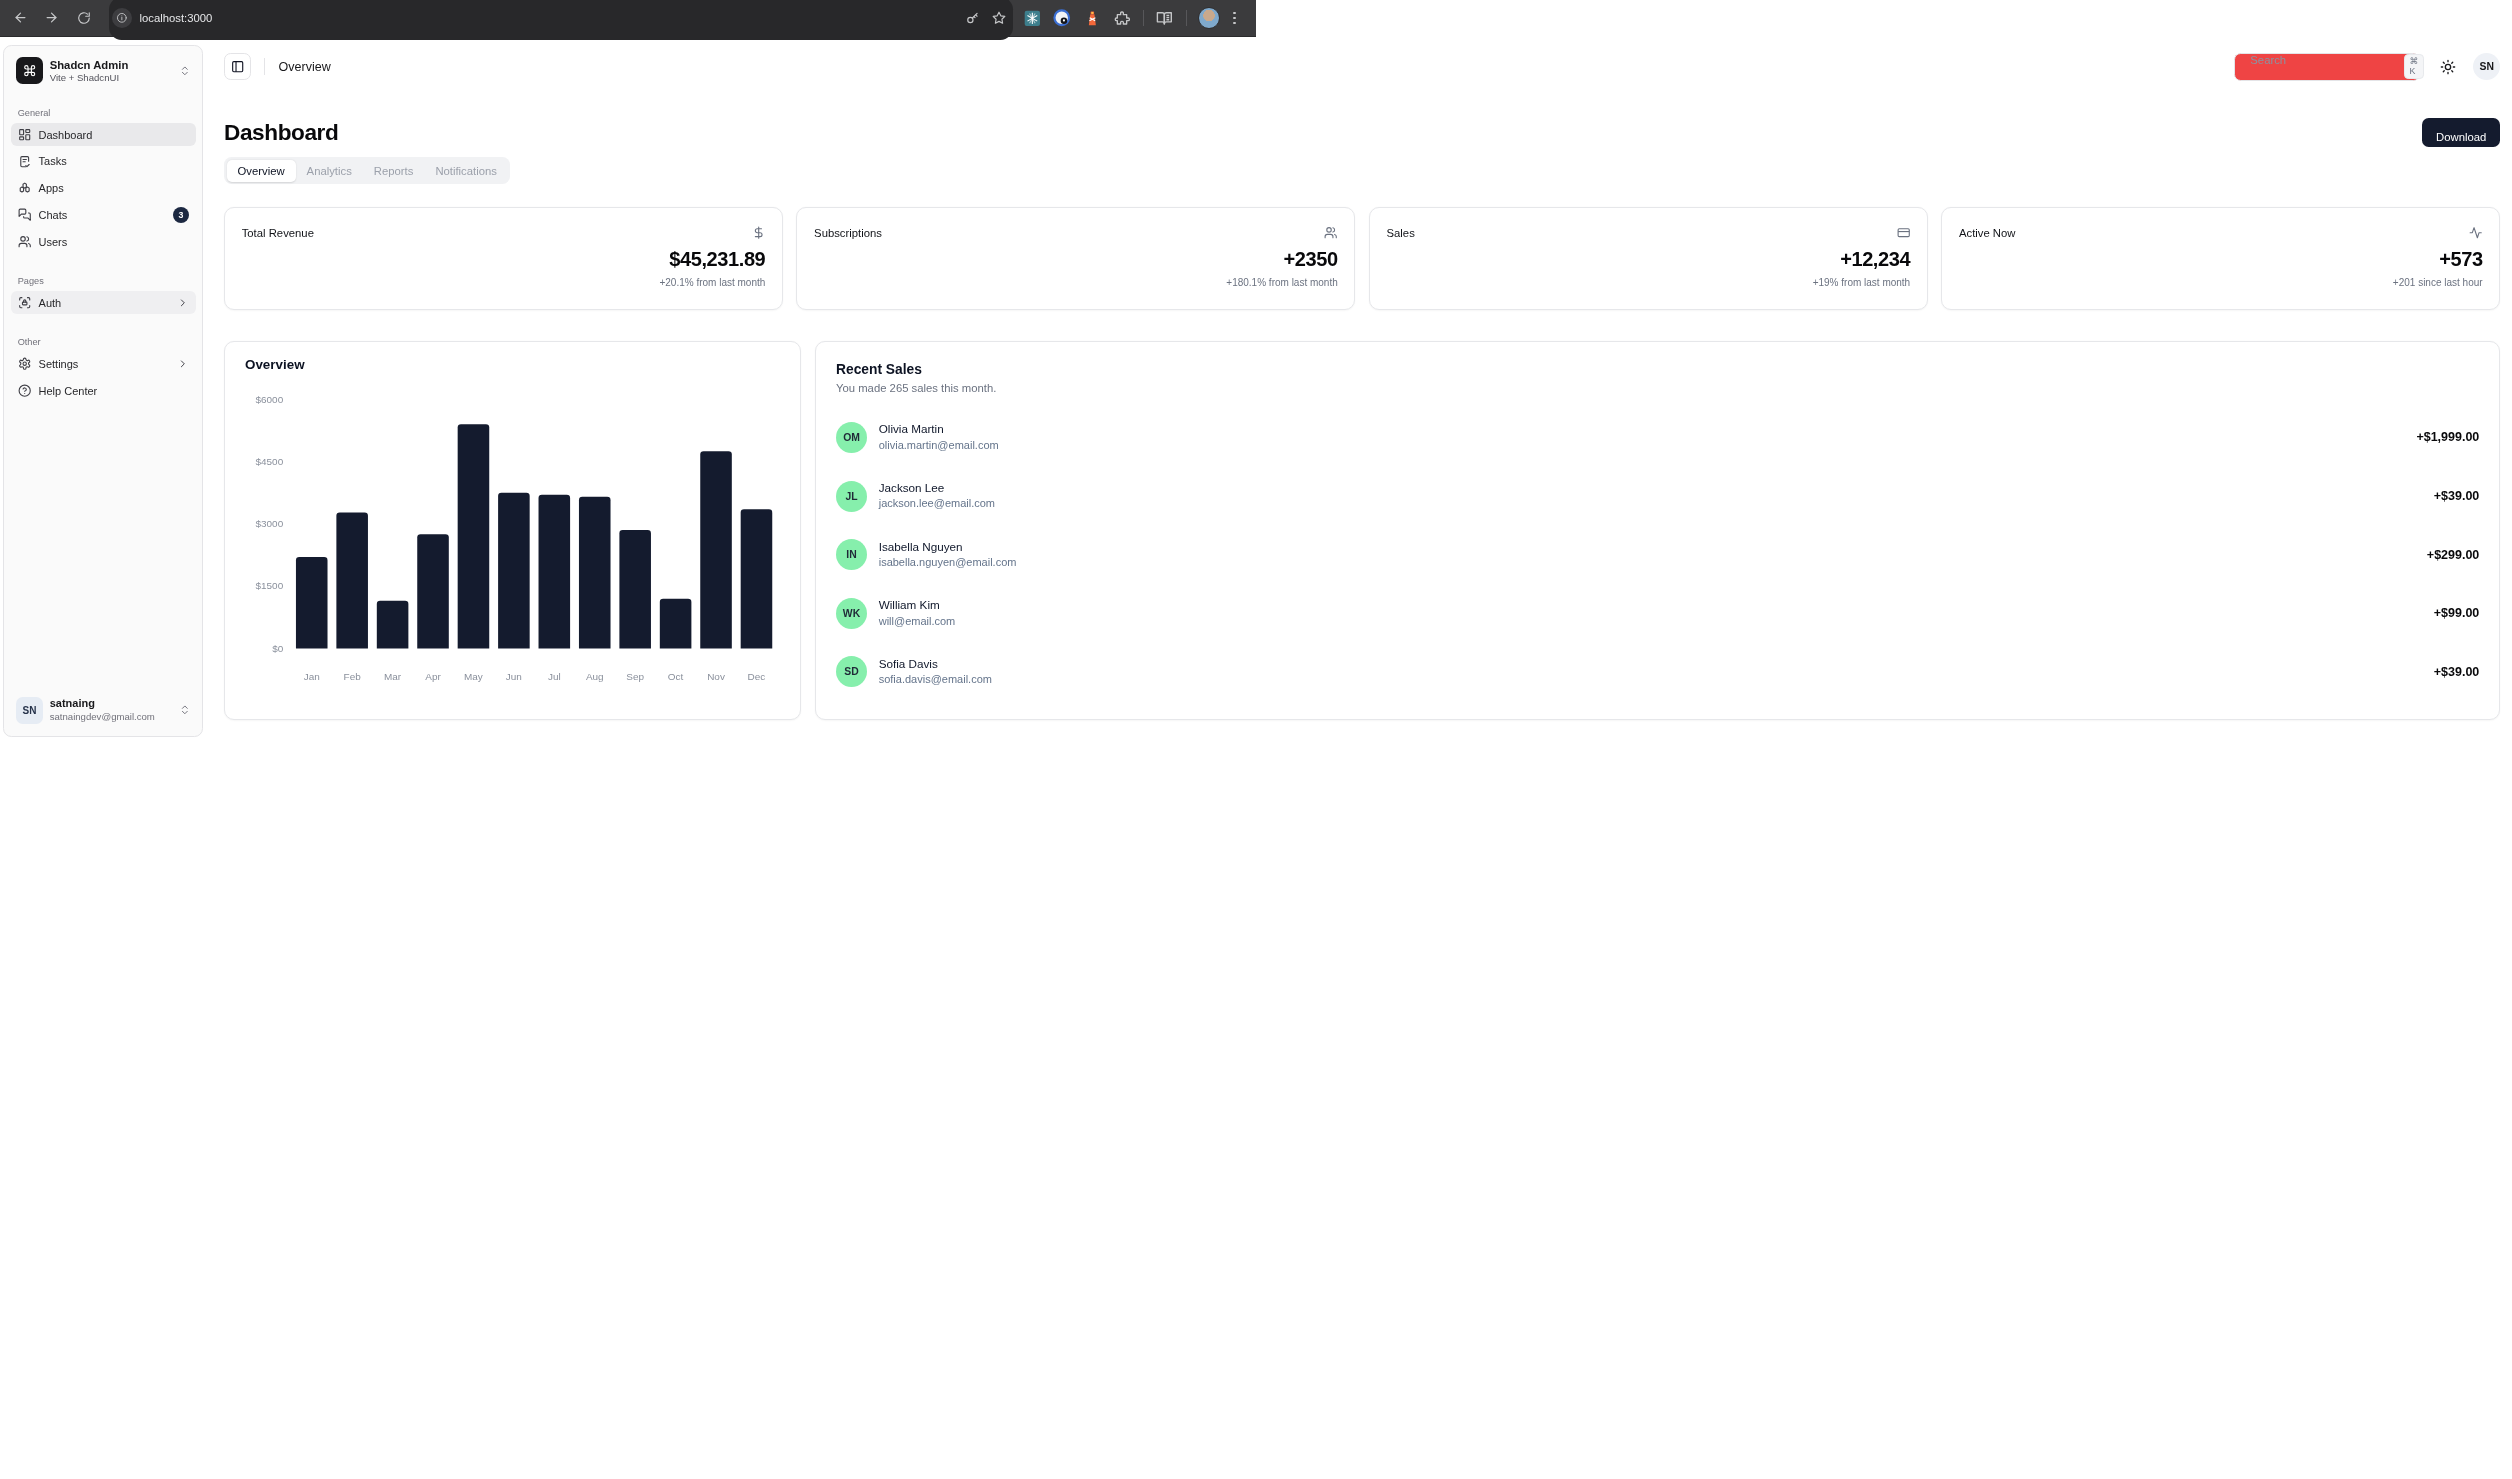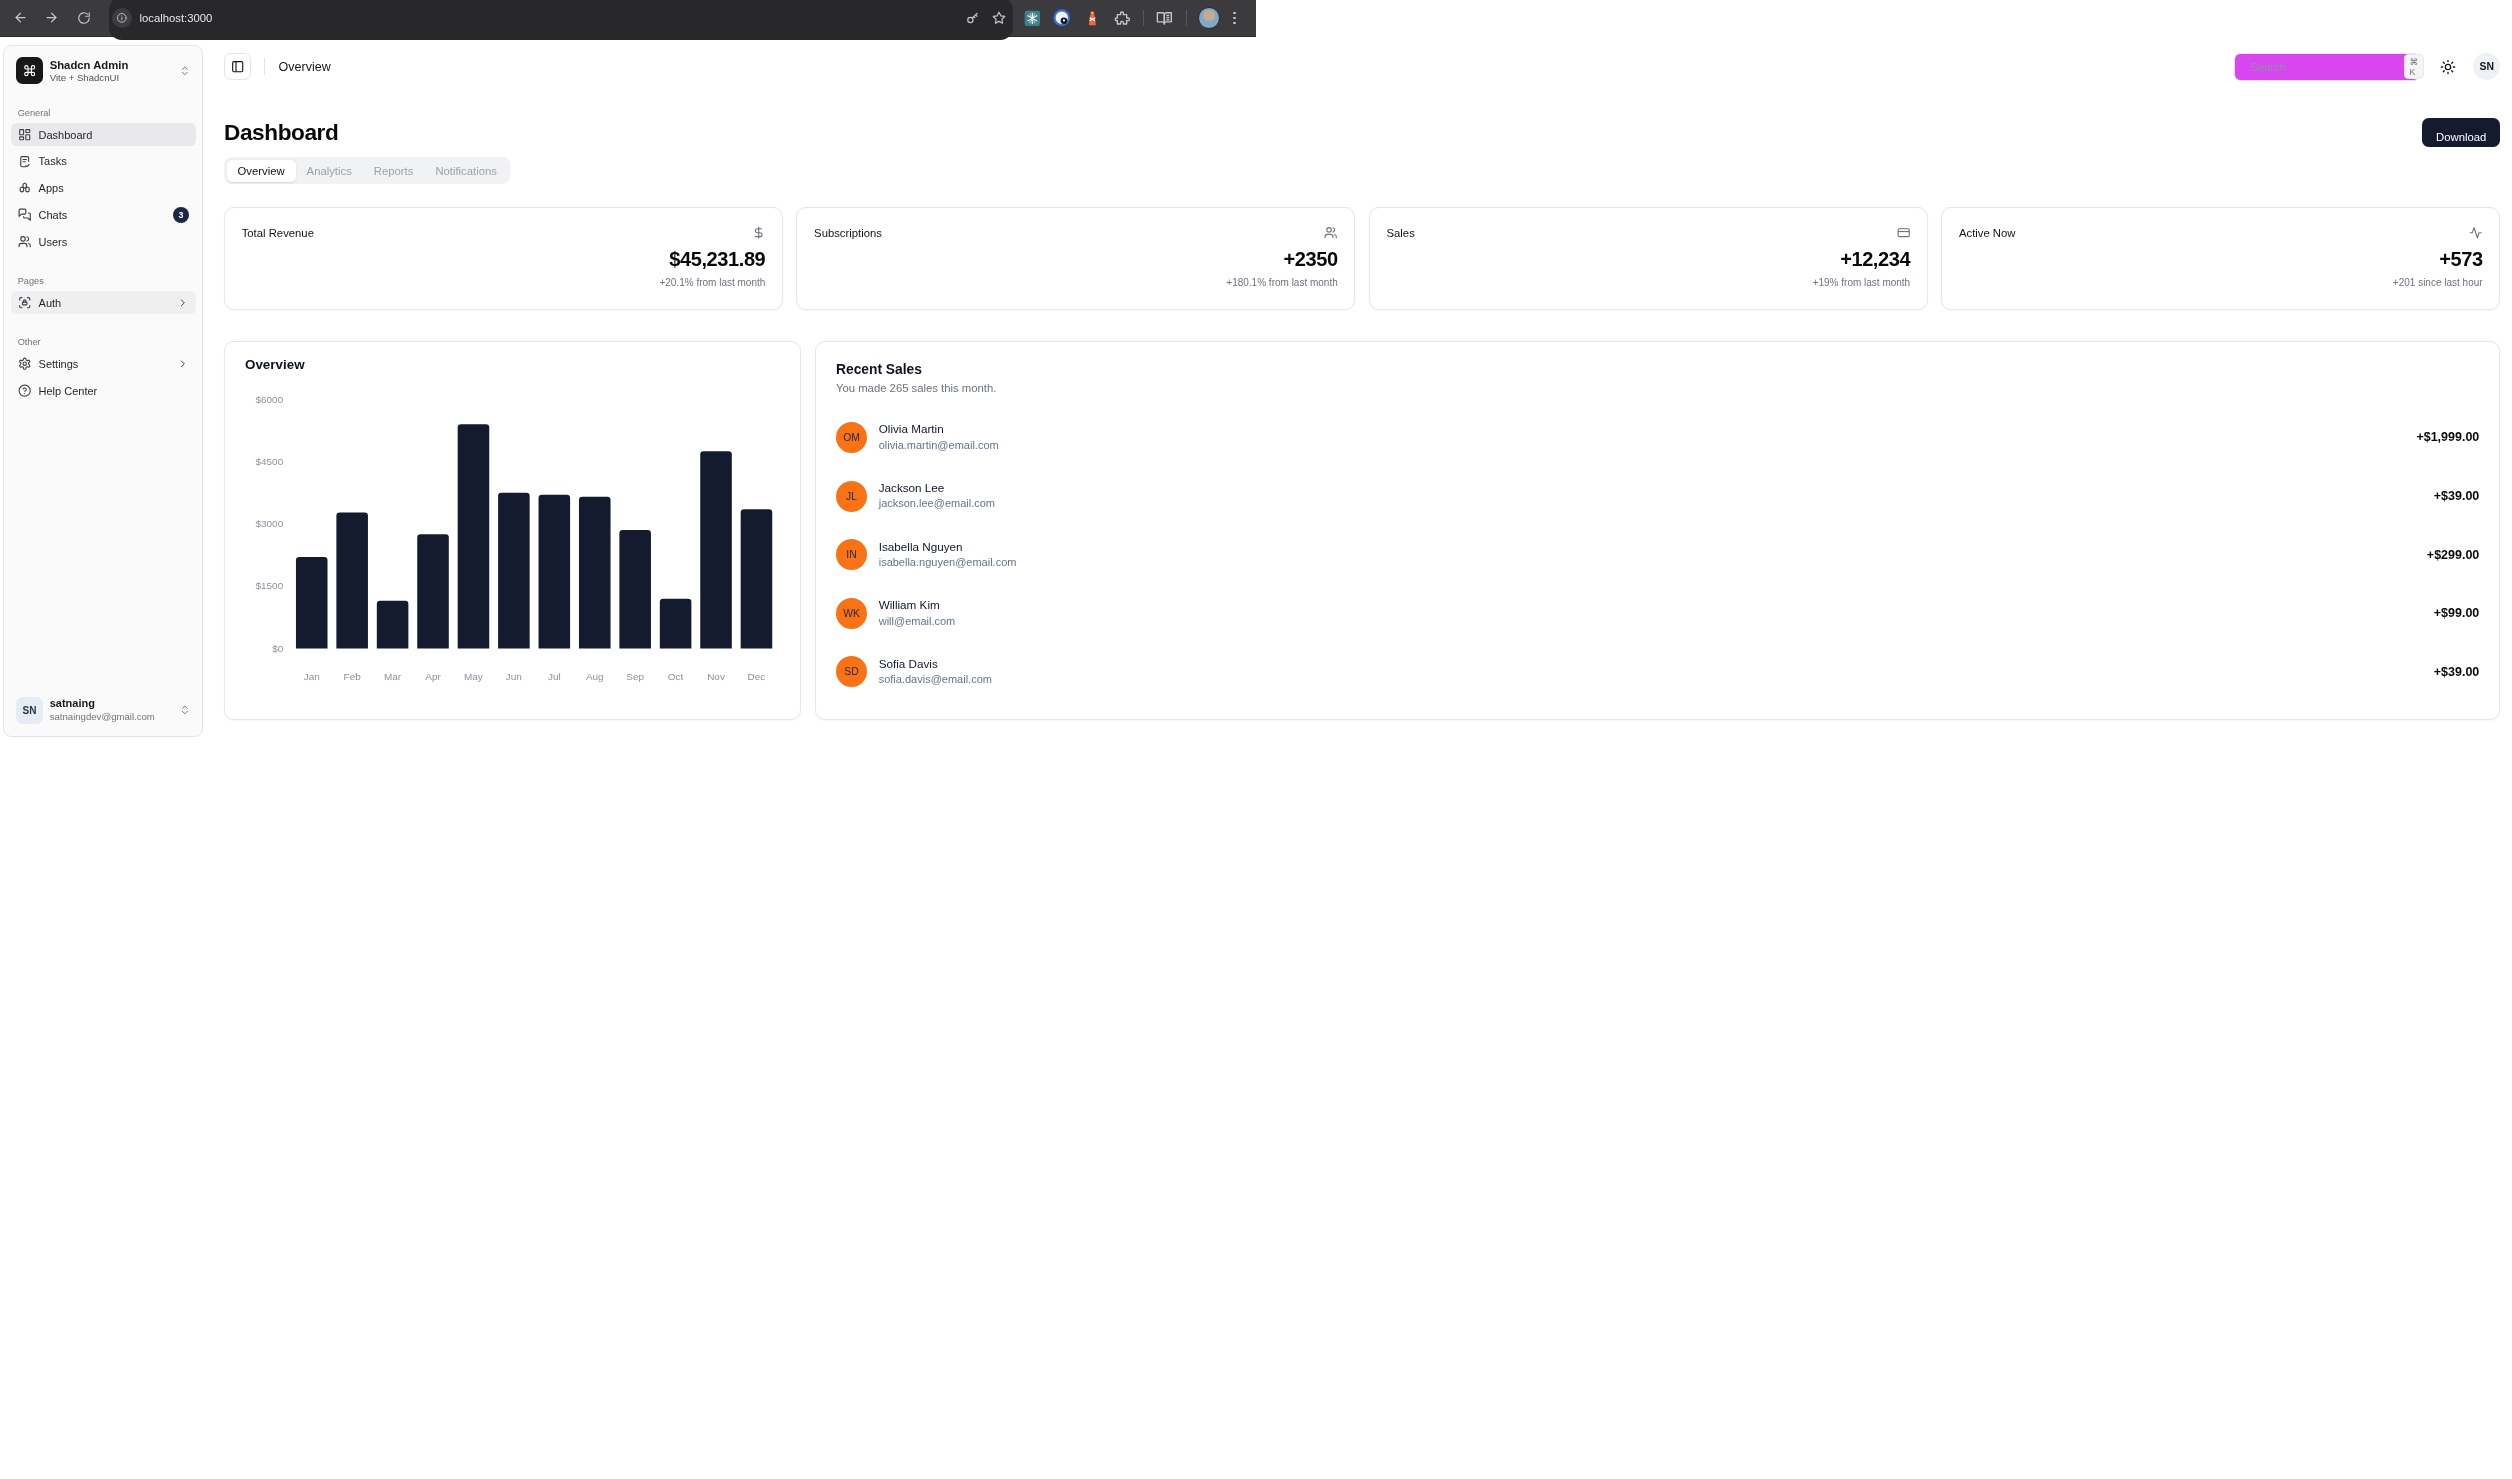--- a/index.html
+++ b/index.html
@@ -58,22 +58,22 @@
   .sb-footer .team-text { flex:1; }
 
   
   .main { position:absolute; left:203px; top:0; right:0; bottom:0; overflow:hidden; }
   .topbar { display:flex; align-items:center; height:27px; margin:16px 11.7px 0 21px; }
   .panel-btn { width:27px; height:27px; border:0.8px solid #e4e4e7; border-radius:6.7px; background:#fff;
     display:flex; align-items:center; justify-content:center; color:#0f1222; flex:none; cursor:pointer; }
   .tb-sep { width:0.8px; height:16.7px; background:#e4e4e7; margin:0 13.4px; }
   .breadcrumb { font-size:12.5px; font-weight:500; color:#18181b; }
   .tb-spacer { flex:1; }
-  .search { width:186px; height:28px; border:0.8px solid #e4e4e7; border-radius:6.7px; background:#d946ef;
-    display:flex; align-items:center; padding:0 5px 0 8.4px; color:#8b93a1; }
+  .search { width:186px; height:28px; border:0.8px solid #e4e4e7; border-radius:6.7px; background:#ef4444;
+    display:flex; align-items:flex-start; padding:0 5px 0 8.4px; color:#8b93a1; }
   .search input { border:0; outline:0; background:transparent; flex:1; margin-left:6.7px;
     font-size:11.3px; color:#18181b; font-family:inherit; }
   .search input::placeholder { color:#8b93a1; }
   .kbd { border:0.8px solid #e7e9ec; background:#f4f5f7; border-radius:4.2px; font-size:8.8px;
     color:#6b7280; padding:1.7px 4.2px; letter-spacing:0.8px; }
   .sun-btn { width:28px; height:28px; margin-left:13.4px; display:flex; align-items:center;
     justify-content:center; color:#18181b; cursor:pointer; flex:none; }
   .hdr-avatar { width:27px; height:27px; border-radius:50%; background:#eef1f6; color:#18181b;
     font-size:10.4px; font-weight:600; display:flex; align-items:center; justify-content:center;
     margin-left:11.7px; flex:none; cursor:pointer; }
@@ -99,22 +99,22 @@
 
   .grid-bottom { display:flex; gap:14px; margin-top:31px; }
   .chart-card { width:577px; height:379px; padding:15px 20px 0; }
   .chart-title { font-size:13.4px; font-weight:700; color:#0c1222; }
   .chart-svg { width:100%; height:311px; margin-top:8.4px; }
   .sales-card { flex:1; height:379px; padding:20px 20px 0; display:flex; flex-direction:column; }
   .sales-title { font-size:13.8px; font-weight:700; color:#0c1222; }
   .sales-sub { font-size:11.3px; color:#6b7280; margin-top:5.8px; }
   .sale-row { display:flex; align-items:center; margin-top:27.6px; }
   .sale-row:first-of-type { margin-top:22.6px; }
-  .sale-avatar { width:31px; height:31px; border-radius:50%; background:#f97316; color:#1f2937;
-    font-size:10.4px; font-weight:400; display:flex; align-items:center; justify-content:center; flex:none; }
+  .sale-avatar { width:31px; height:31px; border-radius:50%; background:#86efac; color:#1f2937;
+    font-size:10.4px; font-weight:700; display:flex; align-items:center; justify-content:center; flex:none; }
   .sale-info { margin-left:11.7px; line-height:1.25; }
   .sale-name { font-size:11.7px; font-weight:500; color:#0f172a; }
   .sale-mail { font-size:11px; color:#64748b; margin-top:1.7px; }
   .sale-amt { margin-left:auto; font-size:12.5px; font-weight:700; color:#09090b; }
 </style>
 </head>
 <body>
 
 <div class="chrome">
   <div class="nav-btn">

